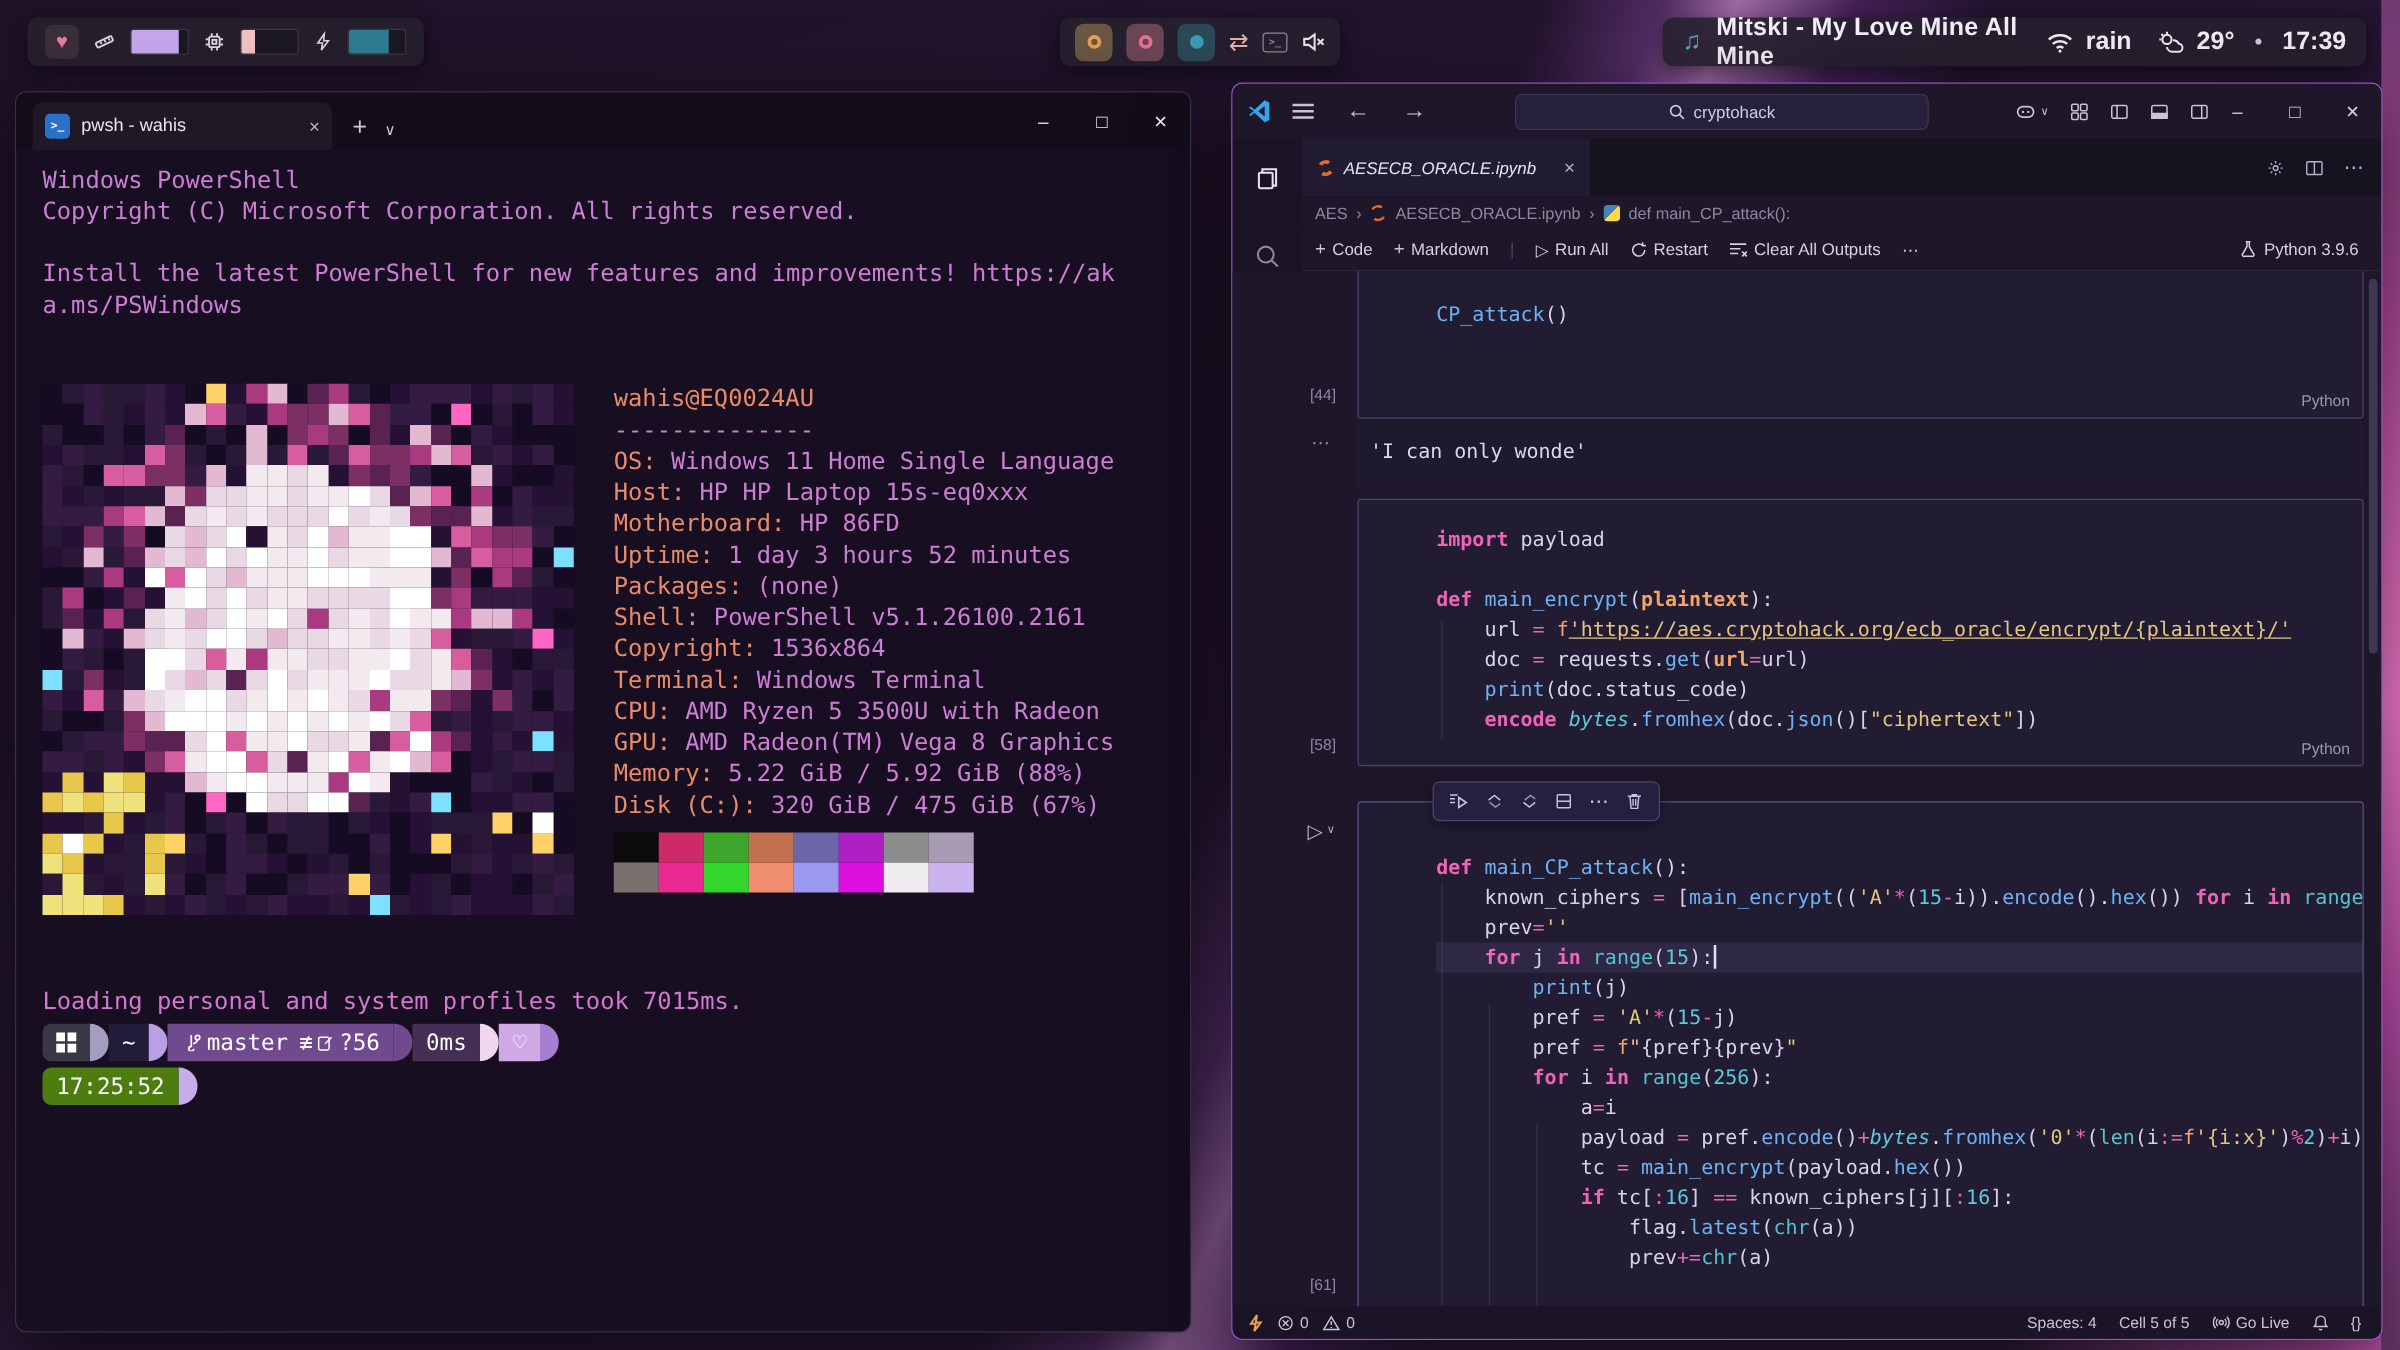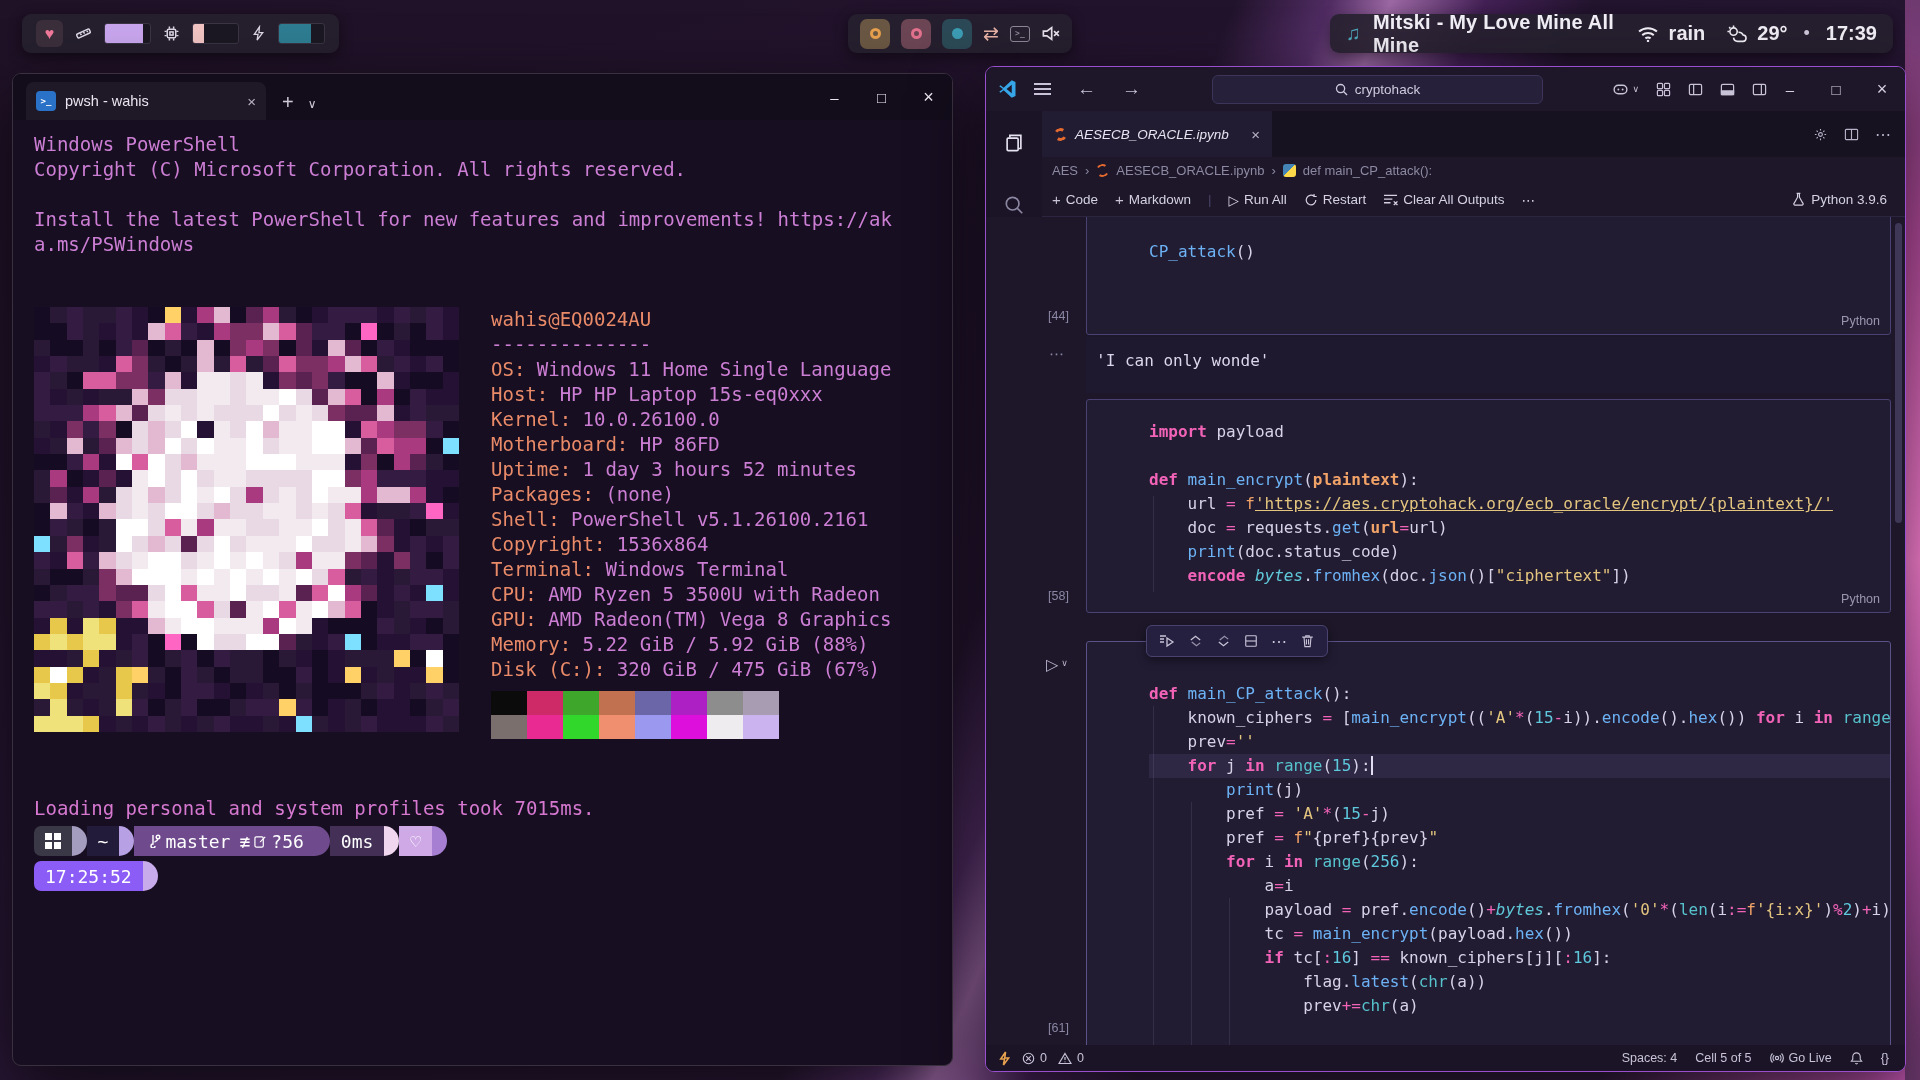--- a/index.html
+++ b/index.html
@@ -898,21 +898,20 @@
             <i style="background: rgb(36, 17, 51);"></i>
             <i style="background: rgb(51, 27, 66);"></i>
             <i style="background: rgb(42, 24, 55);"></i>
           </div>
         <div class="nfo">
           <div class="nfline nf-t">wahis@EQ0024AU</div>
           <div class="nfline nf-s">--------------</div>
           <div id="nfentries">
               <div class="nfline"><span class="nf-l">OS: </span><span class="nf-v">Windows 11 Home Single Language</span></div>
               <div class="nfline"><span class="nf-l">Host: </span><span class="nf-v">HP HP Laptop 15s-eq0xxx</span></div>
-              <div class="nfline"><span class="nf-l">Kernel: </span><span class="nf-v">10.0.26100.0</span></div>
               <div class="nfline"><span class="nf-l">Motherboard: </span><span class="nf-v">HP 86FD</span></div>
               <div class="nfline"><span class="nf-l">Uptime: </span><span class="nf-v">1 day 3 hours 52 minutes</span></div>
               <div class="nfline"><span class="nf-l">Packages: </span><span class="nf-v">(none)</span></div>
               <div class="nfline"><span class="nf-l">Shell: </span><span class="nf-v">PowerShell v5.1.26100.2161</span></div>
               <div class="nfline"><span class="nf-l">Copyright: </span><span class="nf-v">1536x864</span></div>
               <div class="nfline"><span class="nf-l">Terminal: </span><span class="nf-v">Windows Terminal</span></div>
               <div class="nfline"><span class="nf-l">CPU: </span><span class="nf-v">AMD Ryzen 5 3500U with Radeon</span></div>
               <div class="nfline"><span class="nf-l">GPU: </span><span class="nf-v">AMD Radeon(TM) Vega 8 Graphics</span></div>
               <div class="nfline"><span class="nf-l">Memory: </span><span class="nf-v">5.22 GiB / 5.92 GiB (88%)</span></div>
               <div class="nfline"><span class="nf-l">Disk (C:): </span><span class="nf-v">320 GiB / 475 GiB (67%)</span></div>
@@ -953,21 +952,21 @@
               <rect x="1" y="2" width="9" height="11" rx="1.5"></rect>
               <path d="M12.5 2.5l-5 5-1.5.6.6-1.5 5-5z" fill="#fff" stroke="none"></path>
             </svg><span>?56</span></span>
         <span class="cap" style="background:#6f4a8c"></span>
         <span class="seg" style="background:#443057">0ms</span>
         <span class="cap" style="background:#f0d6ee"></span>
         <span class="seg" style="background:#cfa9e6;color:#fff;border-radius:0">♡</span>
         <span class="cap" style="background:#a77fd2"></span>
       </div>
       <div class="prow">
-        <span class="seg" style="background:#8b5cf6;border-radius:7px 0 0 7px">17:25:52</span>
+        <span class="seg" style="background:#4d7c0f;border-radius:7px 0 0 7px">17:25:52</span>
         <span class="cap" style="background:#c8abea"></span>
       </div>
     </div>
   </div>
 
   <div class="vsc">
     <div class="v-titlebar">
       <span class="vlogo">
           <svg width="20" height="20" viewBox="0 0 16 16">
             <path d="M11 1L4.5 7 2 5l-1 .8 3 2.2-3 2.2L2 11l2.5-2L11 15l3-1.4V2.4L11 1zм0 0" fill="#36a6e8"></path>

